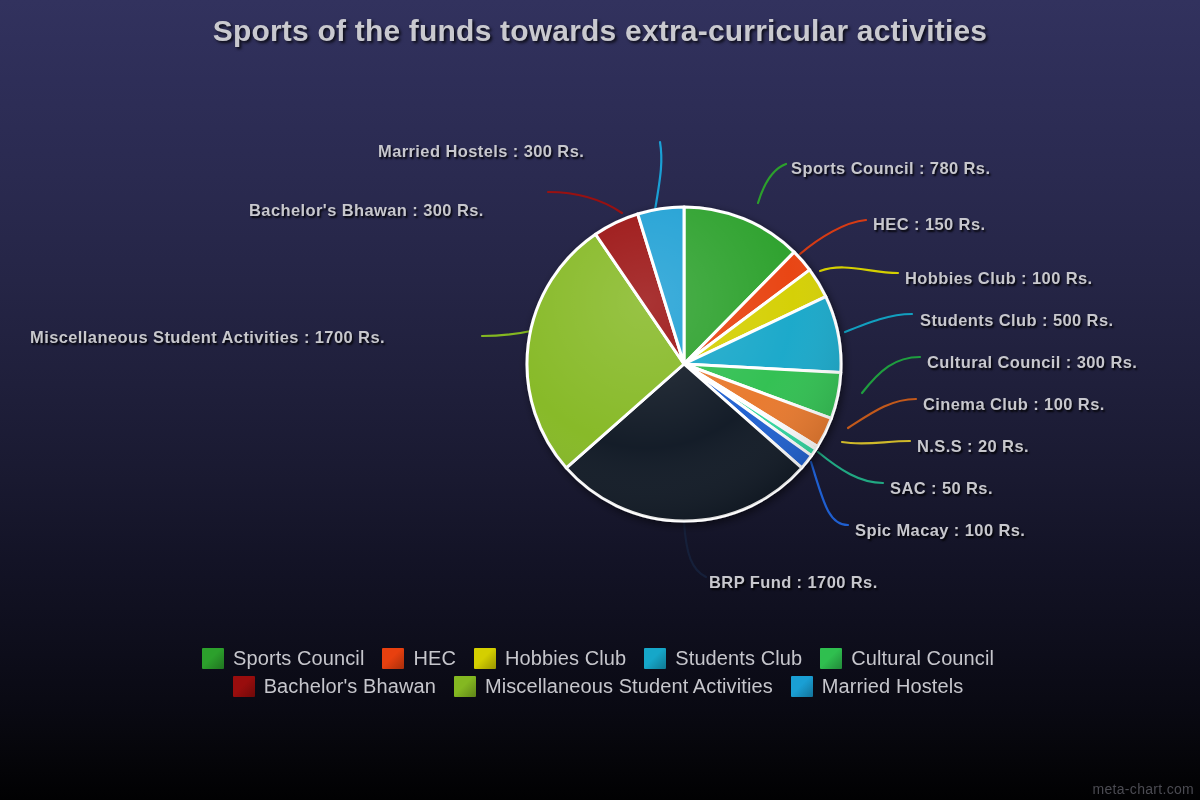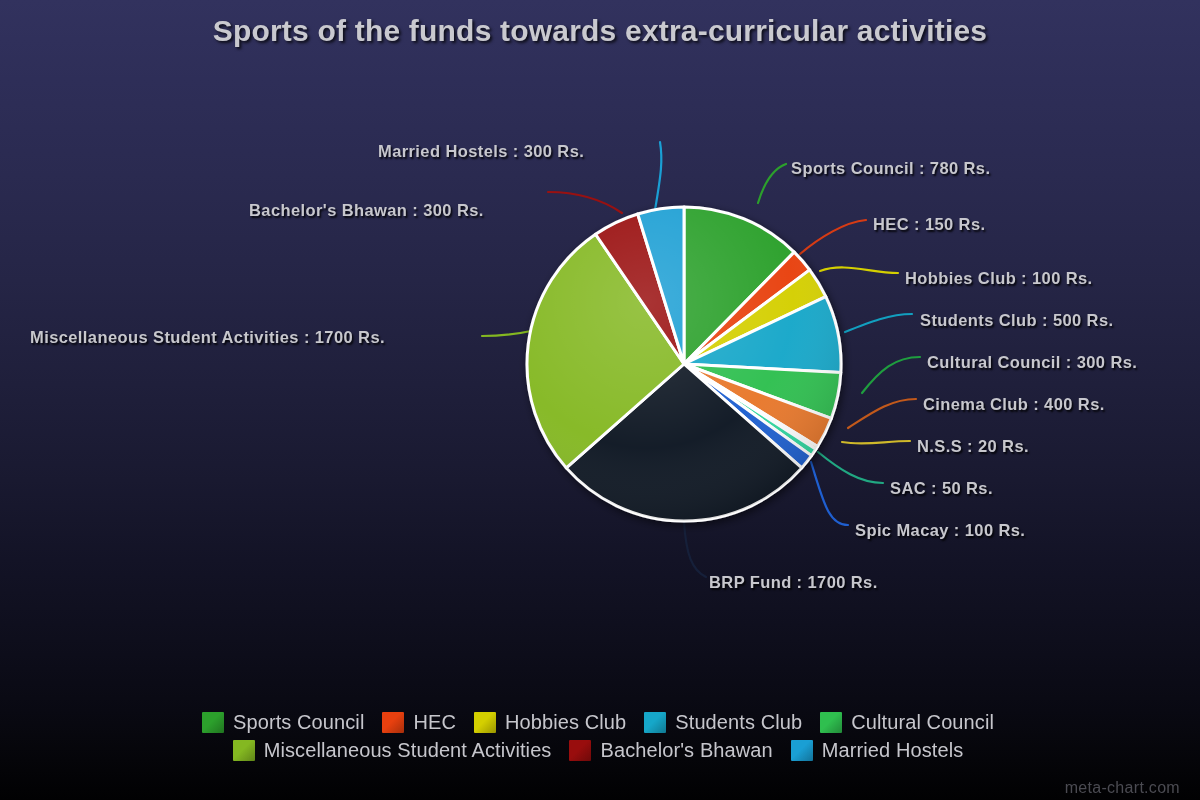--- a/index.html
+++ b/index.html
@@ -42,21 +42,21 @@
     font-size:16.5px;font-weight:bold;
     color:#c7c7cd;
     white-space:nowrap;
     text-shadow:1.5px 1.5px 2px rgba(0,0,0,.85);
     letter-spacing:.4px;
   }
   .callout.r{text-align:left;}
   .callout.l{text-align:right;}
   
   #legend{
-    position:absolute;left:0;top:708px;width:1196px;
+    position:absolute;left:0;top:644px;width:1196px;
   }
   .legend-row{
     display:flex;justify-content:center;align-items:center;
     height:28px;
   }
   .legend-item{
     display:flex;align-items:center;
     margin:0 9px;
   }
   .swatch{
@@ -66,22 +66,22 @@
     display:inline-block;
   }
   .legend-label{
     font-size:20px;
     color:#c6c6cc;
     letter-spacing:.1px;
     line-height:20px;
   }
   
   #watermark{
-    position:absolute;right:20px;bottom:3px;
-    font-size:16px;color:#4b4b52;
+    position:absolute;right:6px;bottom:3px;
+    font-size:14px;color:#4b4b52;
     letter-spacing:.3px;
   }
 </style>
 </head>
 <body>
 
 <div id="stage">
 
   <div id="title">Sports of the funds towards extra-curricular activities</div>
 
@@ -131,21 +131,21 @@
 
   <div id="callouts">
       <div class="callout l" style="left: 378px; top: 142px;">Married Hostels : 300 Rs.</div>
       <div class="callout l" style="left: 249px; top: 185px; margin-top: 16px;">Bachelor's Bhawan : 300 Rs.</div>
       <div class="callout l" style="left: 30px; top: 328px;">Miscellaneous Student Activities : 1700 Rs.</div>
       <div class="callout r" style="left: 791px; top: 159px;">Sports Council : 780 Rs.</div>
       <div class="callout r" style="left: 873px; top: 215px;">HEC : 150 Rs.</div>
       <div class="callout r" style="left: 905px; top: 269px;">Hobbies Club : 100 Rs.</div>
       <div class="callout r" style="left: 920px; top: 311px;">Students Club : 500 Rs.</div>
       <div class="callout r" style="left: 927px; top: 353px;">Cultural Council : 300 Rs.</div>
-      <div class="callout r" style="left: 923px; top: 395px;">Cinema Club : 400 Rs.</div>
+      <div class="callout r" style="left: 923px; top: 395px;">Cinema Club : 100 Rs.</div>
       <div class="callout r" style="left: 917px; top: 437px;">N.S.S : 20 Rs.</div>
       <div class="callout r" style="left: 890px; top: 479px;">SAC : 50 Rs.</div>
       <div class="callout r" style="left: 855px; top: 521px;">Spic Macay : 100 Rs.</div>
       <div class="callout r" style="left: 709px; top: 573px;">BRP Fund : 1700 Rs.</div>
     </div>
 
   <div id="legend">
       <div class="legend-row">
         <div class="legend-item">
           <span class="swatch" style="background: linear-gradient(135deg, rgb(44, 160, 44) 0%, rgb(44, 160, 44) 45%, rgba(0, 0, 0, 0.28) 100%) rgb(44, 160, 44);"></span>
@@ -163,26 +163,26 @@
           <span class="swatch" style="background: linear-gradient(135deg, rgb(22, 167, 201) 0%, rgb(22, 167, 201) 45%, rgba(0, 0, 0, 0.28) 100%) rgb(22, 167, 201);"></span>
           <span class="legend-label">Students Club</span>
         </div>
         <div class="legend-item">
           <span class="swatch" style="background: linear-gradient(135deg, rgb(47, 191, 79) 0%, rgb(47, 191, 79) 45%, rgba(0, 0, 0, 0.28) 100%) rgb(47, 191, 79);"></span>
           <span class="legend-label">Cultural Council</span>
         </div>
       </div>
       <div class="legend-row">
         <div class="legend-item">
+          <span class="swatch" style="background: linear-gradient(135deg, rgb(153, 13, 13) 0%, rgb(153, 13, 13) 45%, rgba(0, 0, 0, 0.28) 100%) rgb(153, 13, 13);"></span>
+          <span class="legend-label">Bachelor's Bhawan</span>
+        </div>
+        <div class="legend-item">
           <span class="swatch" style="background: linear-gradient(135deg, rgb(132, 184, 33) 0%, rgb(132, 184, 33) 45%, rgba(0, 0, 0, 0.28) 100%) rgb(132, 184, 33);"></span>
           <span class="legend-label">Miscellaneous Student Activities</span>
-        </div>
-        <div class="legend-item">
-          <span class="swatch" style="background: linear-gradient(135deg, rgb(153, 13, 13) 0%, rgb(153, 13, 13) 45%, rgba(0, 0, 0, 0.28) 100%) rgb(153, 13, 13);"></span>
-          <span class="legend-label">Bachelor's Bhawan</span>
         </div>
         <div class="legend-item">
           <span class="swatch" style="background: linear-gradient(135deg, rgb(26, 159, 212) 0%, rgb(26, 159, 212) 45%, rgba(0, 0, 0, 0.28) 100%) rgb(26, 159, 212);"></span>
           <span class="legend-label">Married Hostels</span>
         </div>
       </div>
     </div>
 
   <div id="watermark">meta-chart.com</div>
 </div>

